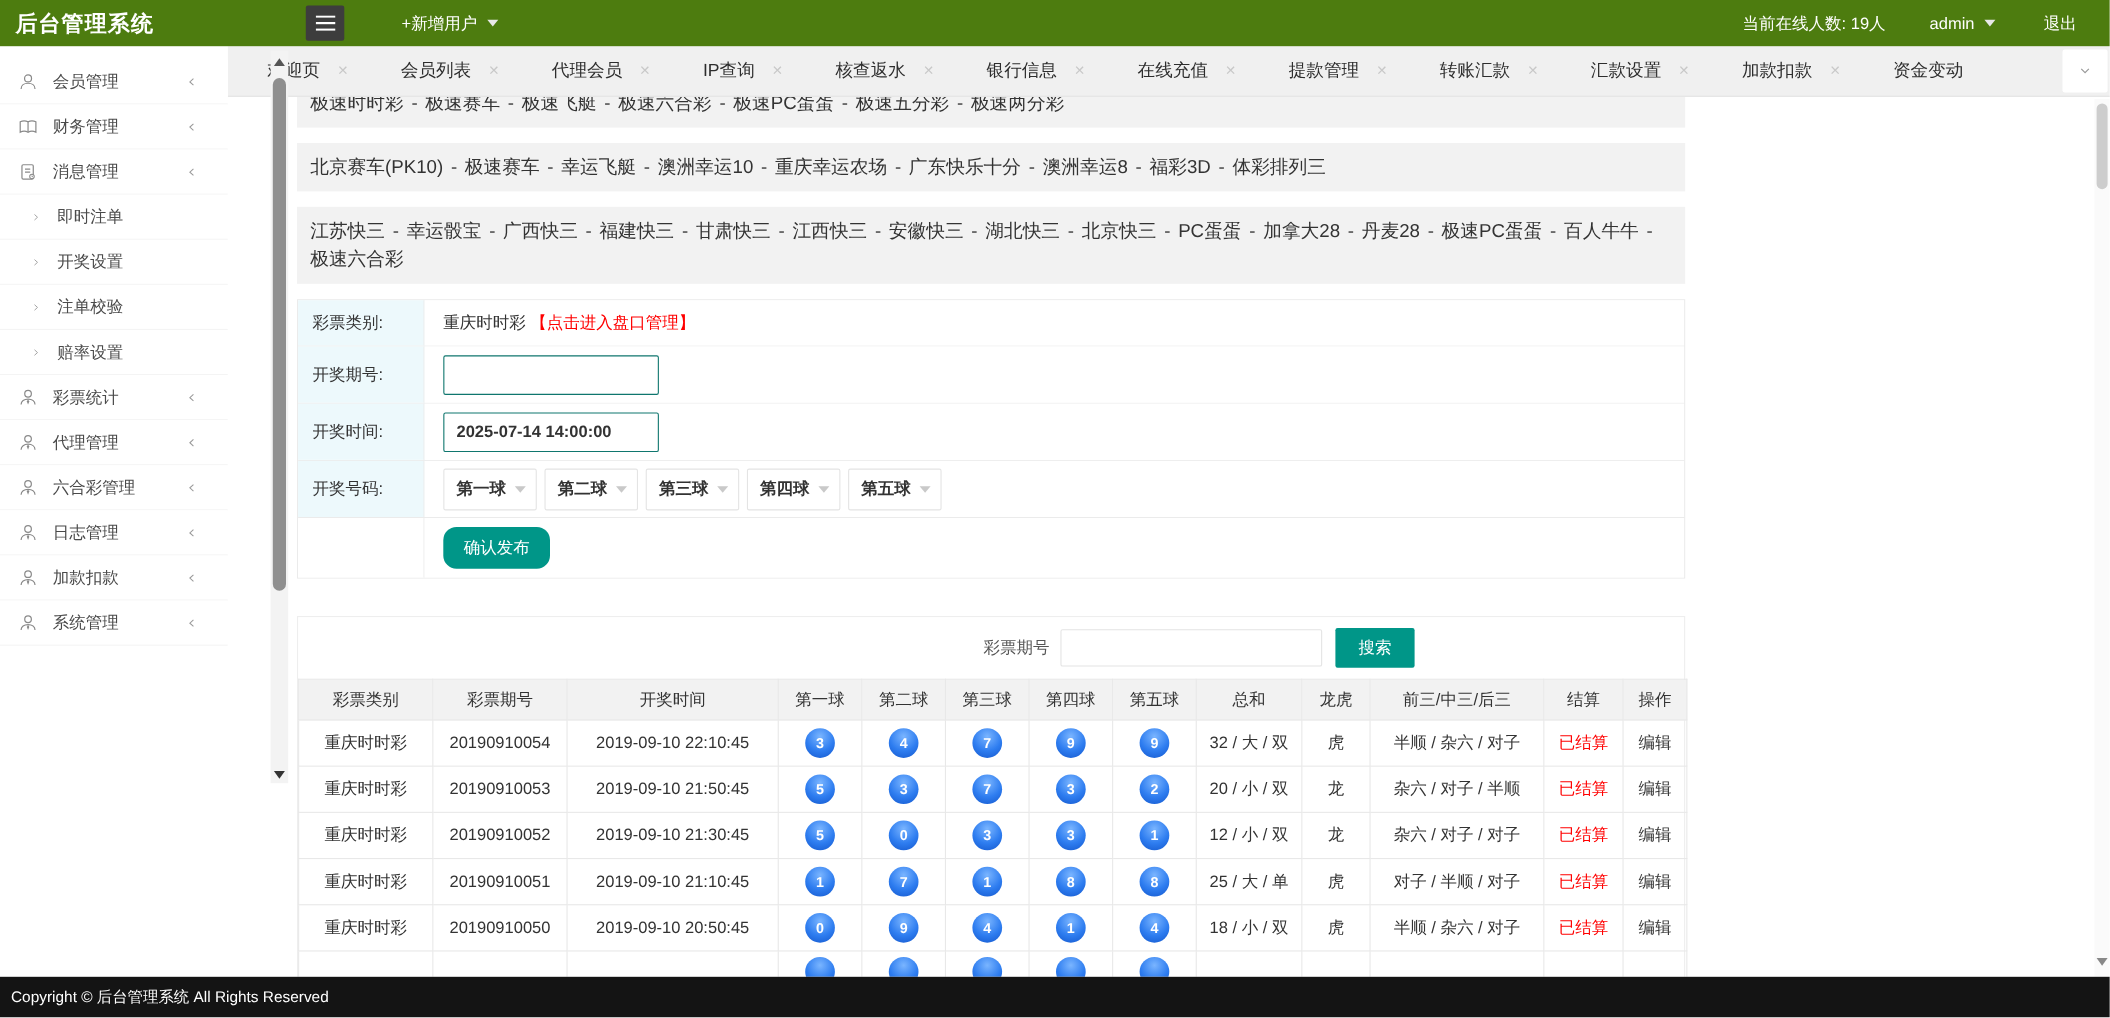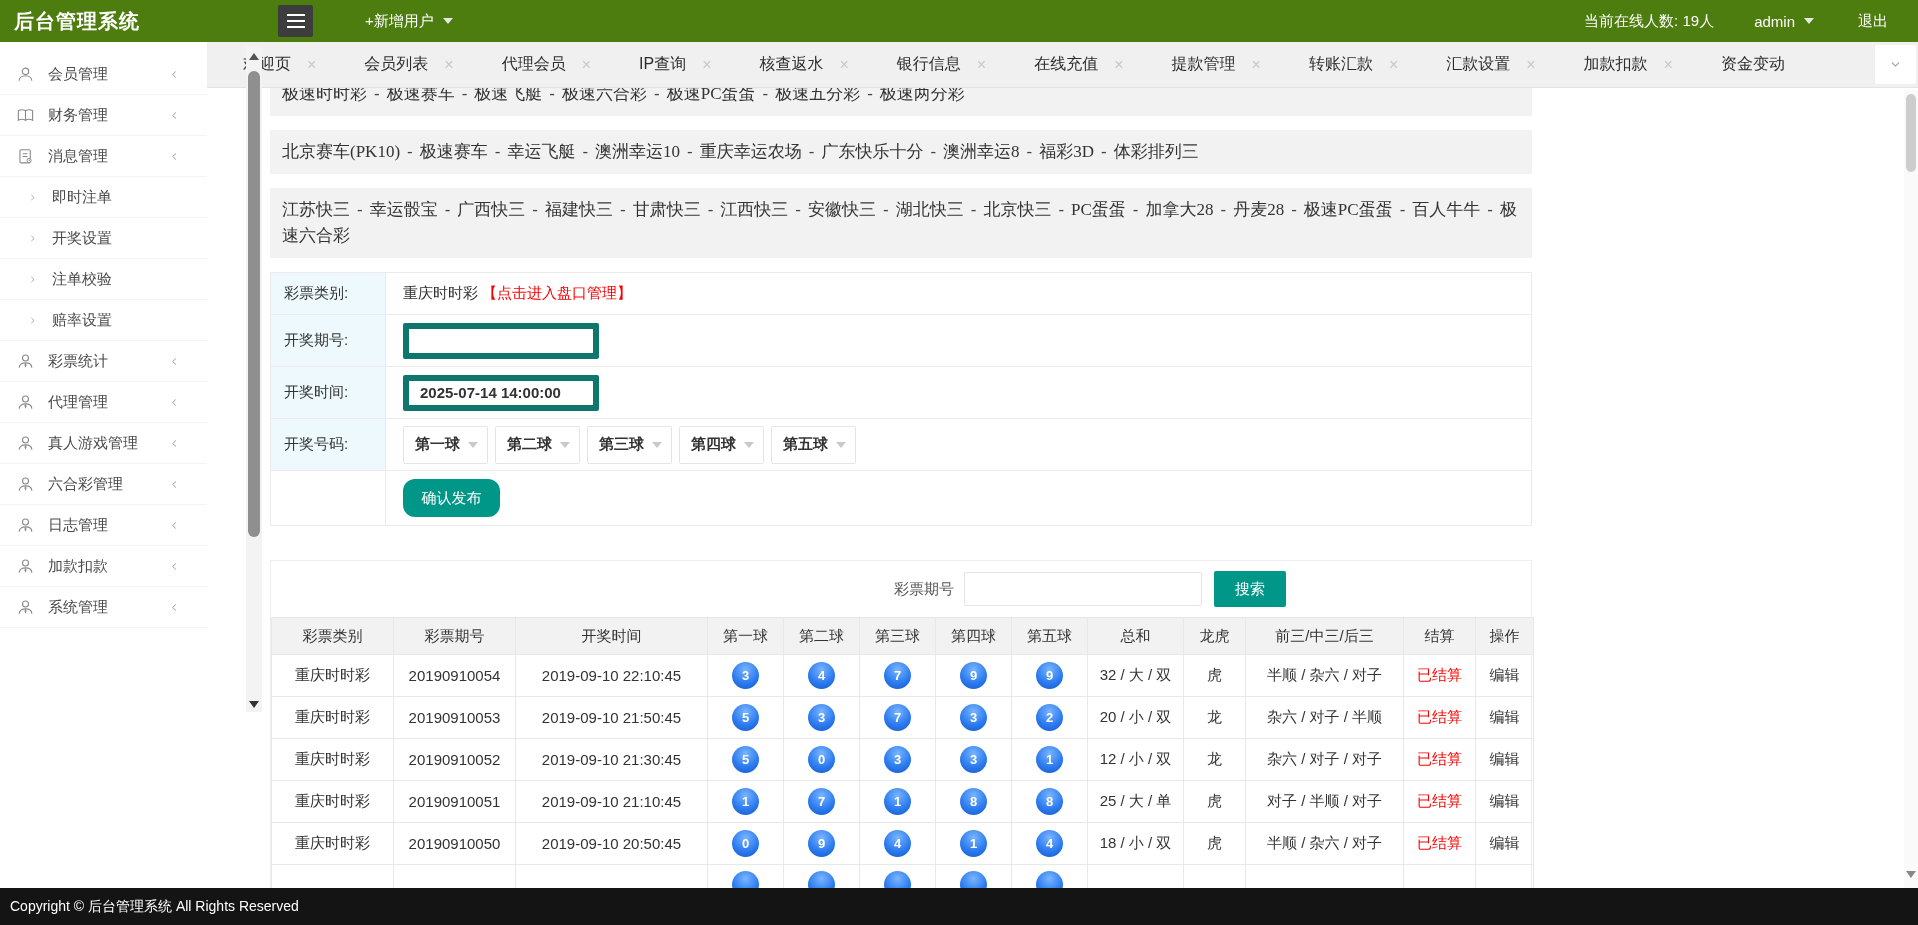--- a/index.html
+++ b/index.html
@@ -31,32 +31,32 @@
   .tab-label { font-size:16px; color:#2d2d2d; margin-right:16px; }
   .tab-close { font-size:16px; color:#c8c8c8; cursor:pointer; line-height:1; }
   .tab-overflow { position:absolute; right:2px; top:3px; bottom:3px; width:41px; background:#fff; border-radius:2px; display:flex; align-items:center; justify-content:center; cursor:pointer; }
 
   
   .content { position:absolute; top:88px; left:207px; right:0; bottom:37px; background:#fff; overflow:hidden; z-index:6; }
   .panel-wrap { position:absolute; left:63px; top:0; width:1262px; }
 
   .linkrow { background:#f2f2f2; padding:9px 12px; font-size:17px; color:#333; line-height:26px; margin-bottom:14px; }
   .linkrow.first { margin-top:-16px; }
-  .lnk { cursor:pointer;font-family:Liberation Serif, serif; }
+  .lnk { cursor:pointer; }
   .sep { padding:0 7px; color:#444; }
 
   .form-panel { border:1px solid #ebebeb; margin-bottom:34px; background:#fff; }
   .form-row { display:flex; border-bottom:1px solid #ebebeb; }
   .form-row:last-child { border-bottom:none; }
   .form-label { width:115px; background:#edf9fc; display:flex; align-items:center; padding-left:13px; font-size:15px; color:#333; border-right:1px solid #ebebeb; }
   .form-label.plain { background:#fff; }
   .form-value { flex:1; display:flex; align-items:center; padding-left:17px; background:#fff; font-size:15px; }
   .h42{height:42px} .h52{height:52px} .h54{height:54px}
   .red-link { color:#ff0000; cursor:pointer; margin-left:4px; }
-  .inp { width:196px; height:36px; border:6px solid #0f766e; border-radius:2px; font-size:15px; padding:0 11px; color:#333; font-family:inherit; outline:none; }
+  .inp { width:196px; height:36px; border:1px solid #0f766e; border-radius:2px; font-size:15px; padding:0 11px; color:#333; font-family:inherit; outline:none; }
   .inp.time { font-weight:700; }
   .sel { width:85px; height:38px; border:1px solid #e4e4e4; border-radius:2px; background:#fff; display:flex; align-items:center; justify-content:space-between; padding:0 9px 0 11px; margin-right:7px; font-size:15px; font-weight:700; color:#333; cursor:pointer; }
   .dcaret { width:0; height:0; border-left:5px solid transparent; border-right:5px solid transparent; border-top:6px solid #c9c9c9; }
   .btn { background:#009688; color:#fff; border:none; border-radius:2px; font-size:15px; font-family:inherit; cursor:pointer; }
   .btn.publish { width:97px; height:38px;border-radius:12px; }
   .btn.search { width:72px; height:36px; margin-left:12px; }
 
   .table-panel { border:1px solid #eee; background:#fff; }
   .search-row { height:56px; display:flex; align-items:center; }
   .search-group { margin-left:auto; margin-right:245px; display:flex; align-items:center; }
@@ -235,33 +235,20 @@
         </svg>
       </span>
     </div>
   <div class="side-item">
       <span class="micon">
         <svg width="19" height="19">
           <use href="#i-usertie"></use>
         </svg>
       </span>
       <span>代理管理</span>
-      <span class="chev">
-        <svg width="13" height="13">
-          <use href="#i-chevl"></use>
-        </svg>
-      </span>
-    </div>
-  <div class="side-item">
-      <span class="micon">
-        <svg width="19" height="19">
-          <use href="#i-usertie"></use>
-        </svg>
-      </span>
-      <span>真人游戏管理</span>
       <span class="chev">
         <svg width="13" height="13">
           <use href="#i-chevl"></use>
         </svg>
       </span>
     </div>
   <div class="side-item">
       <span class="micon">
         <svg width="19" height="19">
           <use href="#i-usertie"></use>

